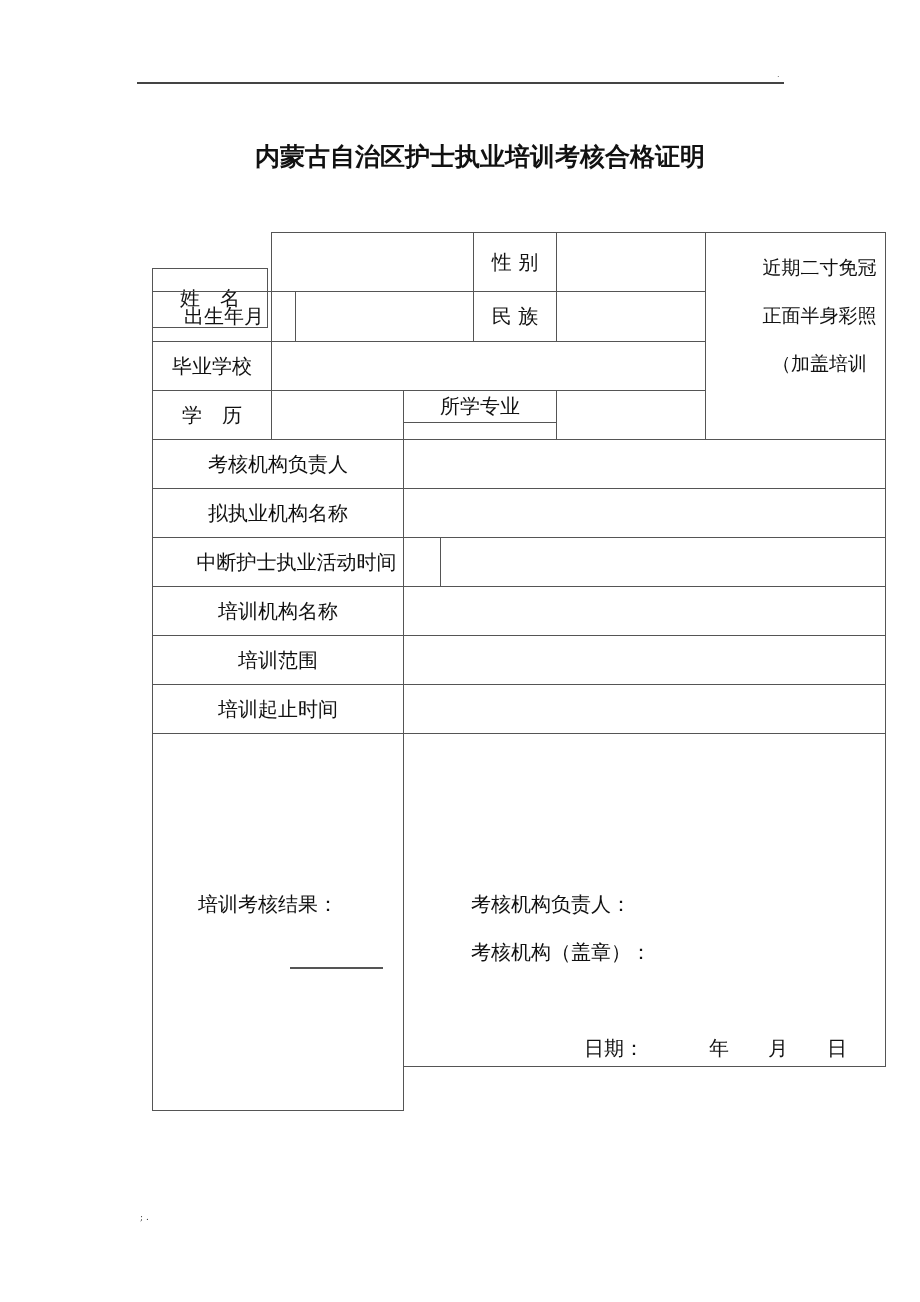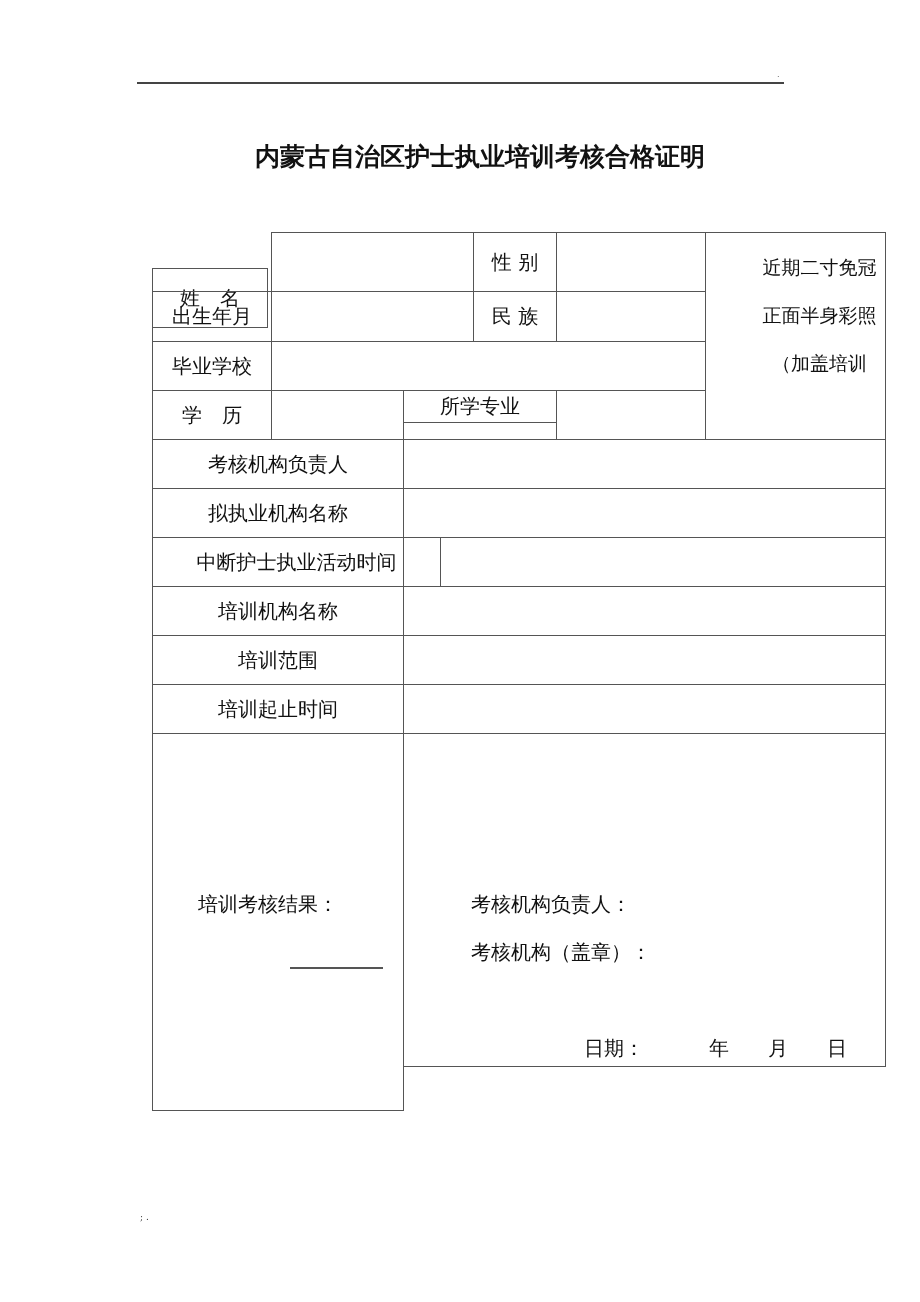--- a/index.html
+++ b/index.html
@@ -33,21 +33,21 @@
   <div class="cell" style="left:119px;top:0;width:203px;height:60px;"></div>
   <div class="cell" style="left:321px;top:0;width:84px;height:60px;">性 别</div>
   <div class="cell" style="left:404px;top:0;width:150px;height:60px;"></div>
 
   <div class="cell photo" style="left:553px;top:0;width:181px;height:208px;padding-left:48px;">
     <div>近期二寸免冠</div>
     <div>正面半身彩照</div>
     <div>（加盖培训</div>
   </div>
 
-  <div class="cell" style="left:0;top:59px;width:120px;height:51px;">出生年月</div>
+  <div class="cell" style="left:0;top:59px;width:144px;height:51px;">出生年月</div>
   <div class="cell" style="left:119px;top:59px;width:203px;height:51px;"></div>
   <div class="cell" style="left:321px;top:59px;width:84px;height:51px;">民 族</div>
   <div class="cell" style="left:404px;top:59px;width:150px;height:51px;"></div>
 
   <div class="cell" style="left:0;top:109px;width:120px;height:50px;">毕业学校</div>
   <div class="cell" style="left:119px;top:109px;width:435px;height:50px;"></div>
 
   <div class="cell" style="left:0;top:158px;width:120px;height:50px;">学　历</div>
   <div class="cell" style="left:119px;top:158px;width:133px;height:50px;"></div>
   <div class="cell" style="left:251px;top:158px;width:154px;height:33px;">所学专业</div>

